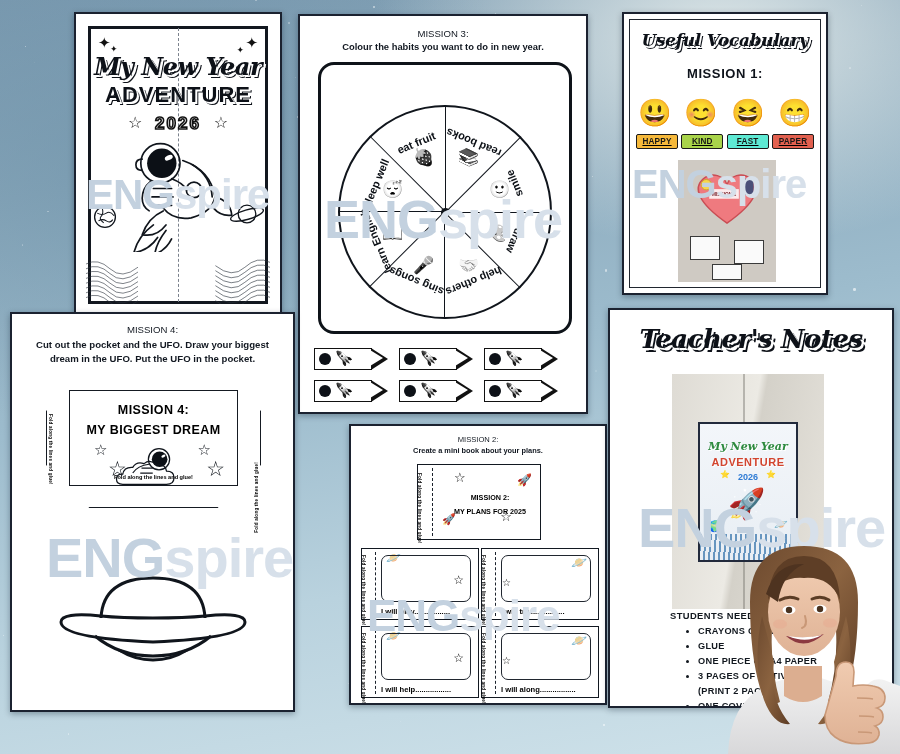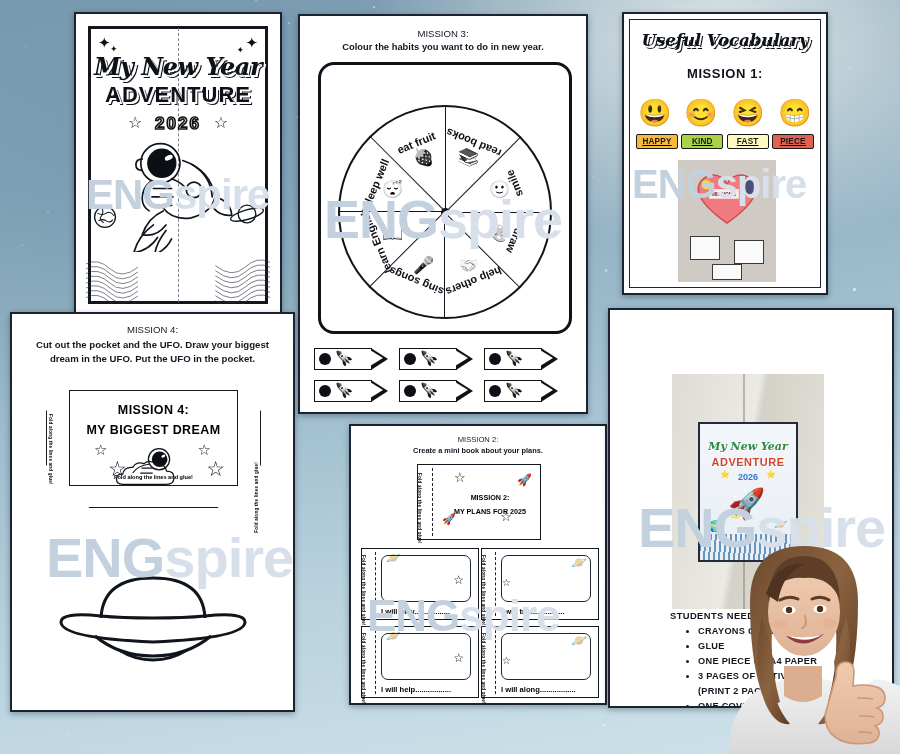--- a/index.html
+++ b/index.html
@@ -448,22 +448,22 @@
 
   <div class="uv-emojis" id="uv-emojis">
       <span>😃</span>
       <span>😊</span>
       <span>😆</span>
       <span>😁</span>
     </div>
   <div class="uv-badges" id="uv-badges">
       <div class="badge" style="background: rgb(246, 185, 59);">HAPPY</div>
       <div class="badge" style="background: rgb(169, 212, 74);">KIND</div>
-      <div class="badge" style="background: #fef9c3;">FAST</div>
-      <div class="badge" style="background: rgb(226, 96, 79);">PIECE</div>
+      <div class="badge" style="background: #5eead4;">FAST</div>
+      <div class="badge" style="background: rgb(226, 96, 79);">PAPER</div>
     </div>
 
   <div class="uv-photo">
     <svg viewBox="0 0 100 80" class="heart">
       <path d="M50 74 C10 46 4 26 18 14 C30 4 46 10 50 22 C54 10 70 4 82 14 C96 26 90 46 50 74Z" fill="#ef7a7f" stroke="#c94d54" stroke-width="2"></path>
       <rect x="26" y="28" width="40" height="13" fill="#fff" opacity=".85"></rect>
       <text x="46" y="37" font-size="6.5" text-anchor="middle" fill="#7a2730" font-family="Liberation Sans, sans-serif" font-weight="bold">MISSION 1</text>
       <circle cx="22" cy="22" r="7" fill="#f7d64a" stroke="#c9a52c" stroke-width="1.2"></circle>
       <rect x="70" y="14" width="16" height="22" fill="#4a4f79" rx="3"></rect>
     </svg>
@@ -571,20 +571,21 @@
     <div class="bx"></div>
     <div class="ln">I will along.................</div>
   </div>
 
   <div class="wm" style="left:16px;top:168px;font-size:44px;">
     <span class="a">ENG</span><span class="b">spire</span>
   </div>
 </div>
 
 <div class="sheet" id="p6">
+  <div class="tn-title">Teacher's Notes</div>
 
   <div class="tn-photo">
     <div style="position:absolute;inset:0;background:linear-gradient(100deg,#dedbd4 0%,#eceae4 46%,#d4d1c9 50%,#e6e3dc 100%);"></div>
     <div style="position:absolute;left:47%;top:0;bottom:0;width:2px;background:rgba(120,118,110,.45);"></div>
     <div style="position:absolute;left:26px;top:48px;width:100px;height:140px;border:2px solid #222a3c;background:linear-gradient(180deg,#f3f6fa,#e8eef4);overflow:hidden;">
       <div style="position:absolute;left:0;right:0;top:16px;text-align:center;font-family:'DejaVu Serif',serif;font-style:italic;font-weight:700;font-size:11px;color:#2d8a3e;text-shadow:1px 1px 0 #fff;">My New Year</div>
       <div style="position:absolute;left:0;right:0;top:32px;text-align:center;font-weight:700;font-size:11px;color:#d2452f;letter-spacing:.5px;text-shadow:1px 1px 0 #fff;">ADVENTURE</div>
       <div style="position:absolute;left:0;right:0;top:48px;text-align:center;font-weight:700;font-size:9px;color:#2f7bd4;">2026</div>
       <span style="position:absolute;left:20px;top:46px;font-size:8px;">⭐</span>
       <span style="position:absolute;right:20px;top:46px;font-size:8px;">⭐</span>

